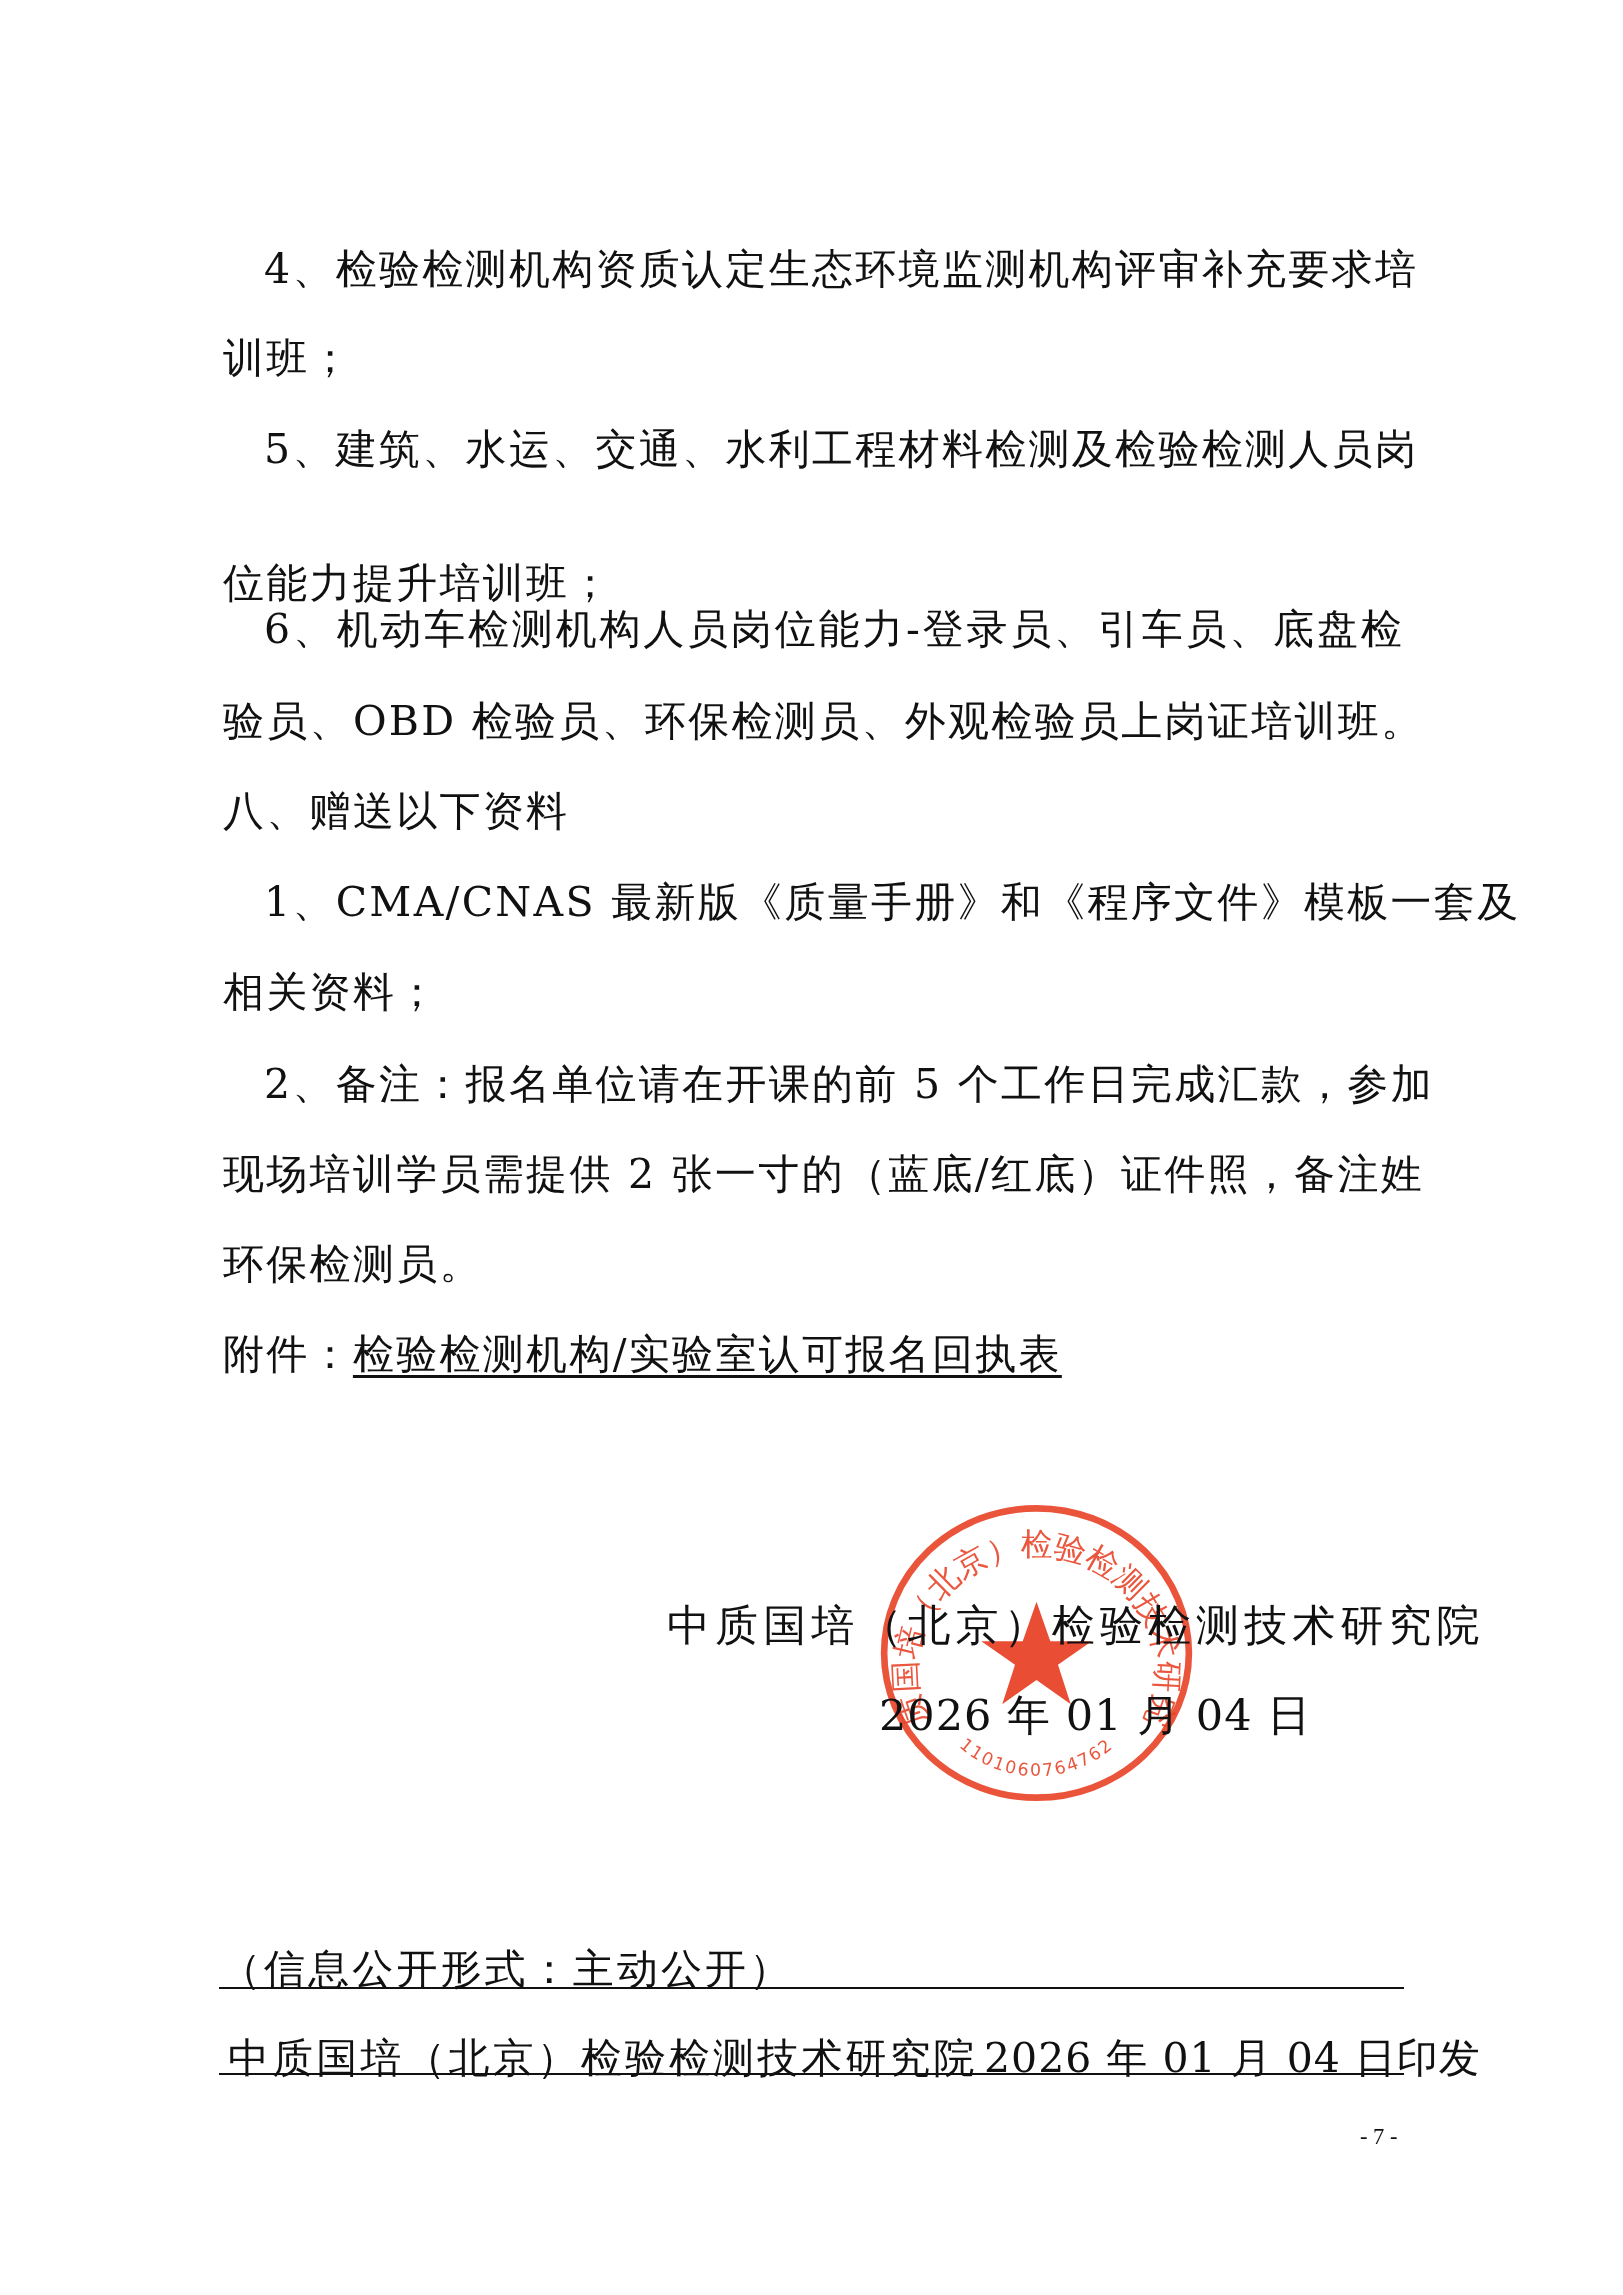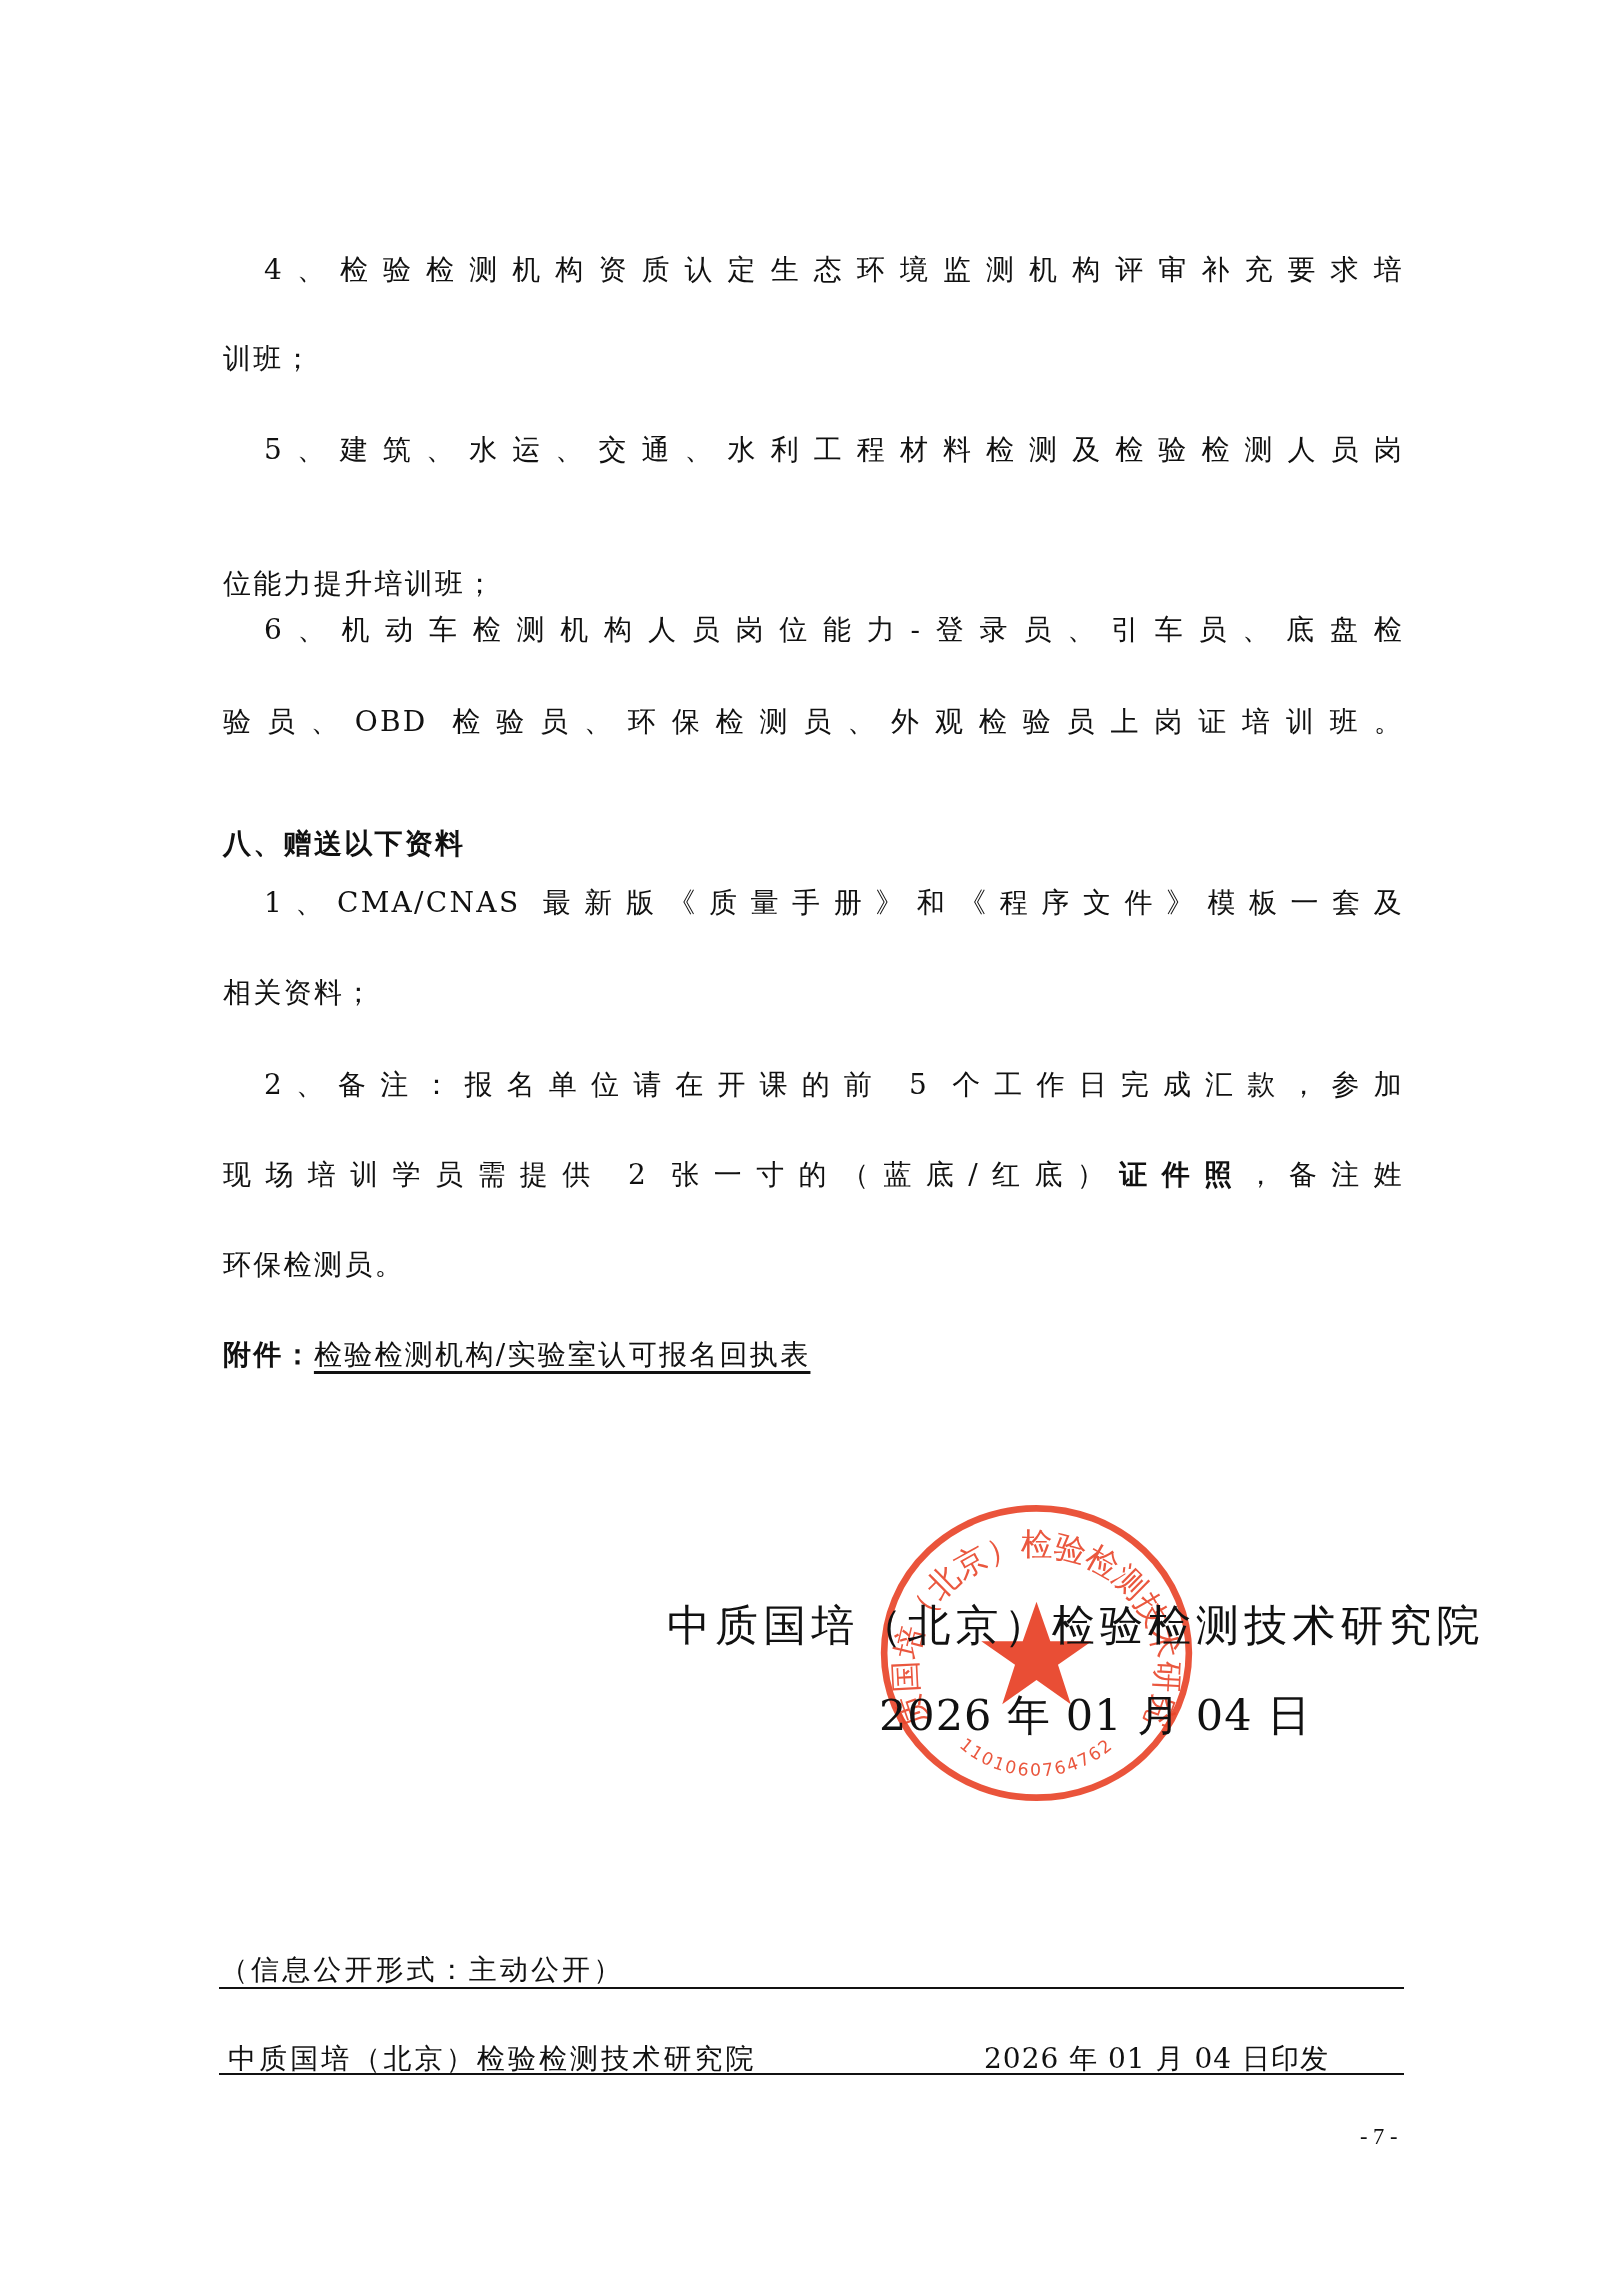--- a/index.html
+++ b/index.html
@@ -1,23 +1,23 @@
 <!DOCTYPE html>
 <html style="font-size:8.2px"><head>
 <meta charset="utf-8">
 <style>
   html, body { margin: 0; padding: 0; background: #ffffff; }
   body { width: 1623px; height: 2295px; position: relative; overflow: hidden;
          font-family: "DejaVu Serif", "Liberation Serif", serif; color: #111111; }
   .page { position: absolute; left: 0; top: 0; width: 1623px; height: 2295px; background: #fff; }
   .line { position: absolute; left: 223px; width: 1181px; height: 51px; line-height: 51px;
-          font-size: 28px; white-space: nowrap; letter-spacing: 2.3px; }
+          font-size: 41px; white-space: nowrap; letter-spacing: 2.3px; }
   .line.indent { left: 223px; padding-left: 41px; width: 1140px; }
   .justify { text-align: justify; text-align-last: justify; }
-  .bold { font-weight: bold; margin-top: 32px; }
+  .bold { font-weight: normal; }
   .link { text-decoration: underline; text-decoration-thickness: 2.6px; text-underline-offset: 7.2px; margin-top: 7px; }
   .stamp { position: absolute; left: 878px; top: 1502px; width: 317px; height: 302px; }
   .sig { position: absolute; height: 51px; line-height: 51px; font-size: 43px; white-space: nowrap;
          letter-spacing: 5.1px; color: #111; }
   .rule { position: absolute; left: 219px; width: 1185px; height: 2px; background: #111; }
   .pageno { position: absolute; left: 1360px; top: 2124px; font-size: 22.5px; font-family: "Liberation Serif", serif; }
 </style>
 </head>
 <body>
 

